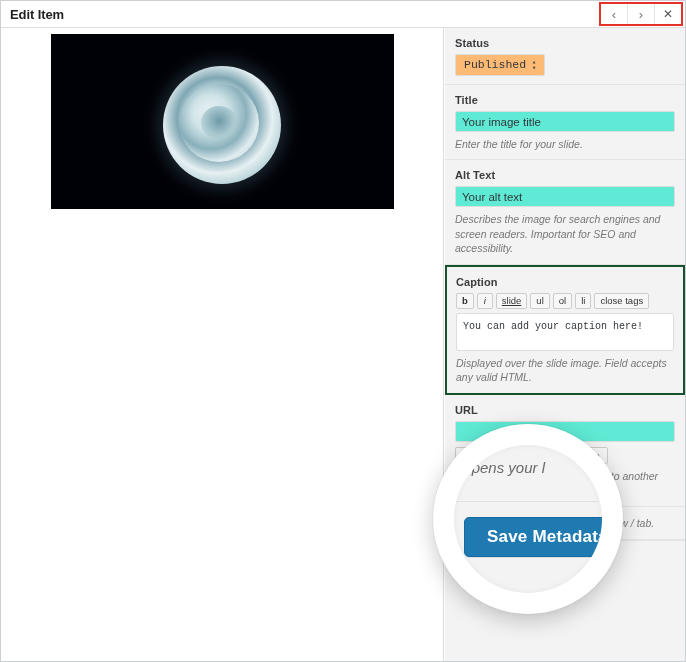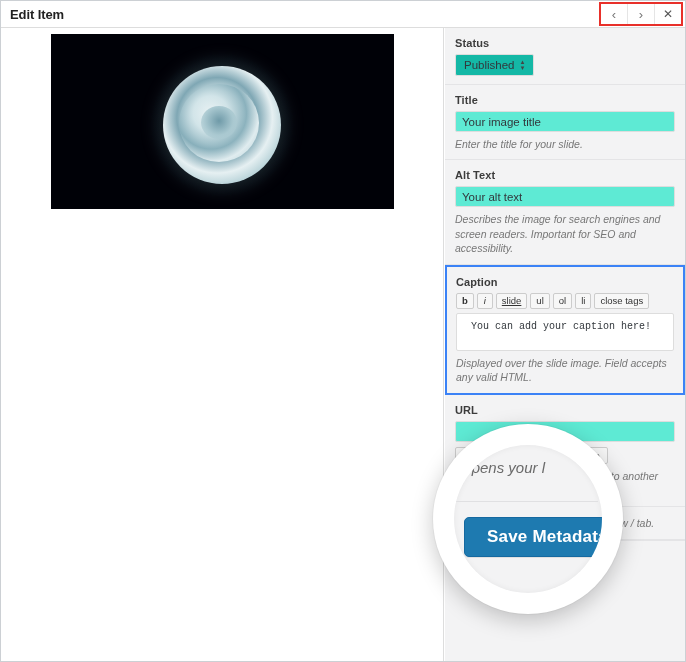--- a/index.html
+++ b/index.html
@@ -173,25 +173,26 @@
     color: #32373c;
     background: #5eead4;
     border: 1px solid #ddd;
     border-radius: 2px;
     box-sizing: border-box;
     outline: none;
   }
   #status-select-wrap {
     display: inline-block;
     position: relative;
-    background: #14b8a6;
+    background: #fdba74;
     border: 1px solid #ddd;
     border-radius: 2px;
     height: 20px;
     padding: 0 18px 0 8px;
+    font-family: Liberation Mono, monospace;
   }
   #status-select-value {
     font-size: 11.5px;
     line-height: 20px;
     color: #32373c;
   }
   #status-stepper {
     position: absolute;
     right: 6px; top: 2px;
     width: 8px; height: 16px;
@@ -200,21 +201,21 @@
     align-items: center;
     justify-content: center;
     line-height: 6px;
     font-size: 7px;
     color: #444;
   }
 
   
   #caption-field {
     position: relative;
-    border: 2px solid #3b82f6;
+    border: 2px solid #14532d;
     margin: 0;
     padding: 9px 9px 8px 9px;
     background: #f3f3f4;
     box-sizing: border-box;
   }
   #caption-toolbar {
     display: flex;
     gap: 3px;
     margin-bottom: 4px;
   }
@@ -233,21 +234,21 @@
     box-sizing: border-box;
     user-select: none;
   }
   .tag-btn.bold { font-weight: bold; }
   .tag-btn.italic { font-style: italic; }
   .tag-btn.link { text-decoration: underline; }
   #caption-textarea {
     display: block;
     width: 100%;
     height: 38px;
-    padding: 5px 14px;
+    padding: 5px 6px;
     font-family: "Liberation Mono", monospace;
     font-size: 10px;
     line-height: 1.5;
     color: #32373c;
     background: #fff;
     border: 1px solid #ddd;
     border-radius: 2px;
     box-sizing: border-box;
     resize: none;
     outline: none;

